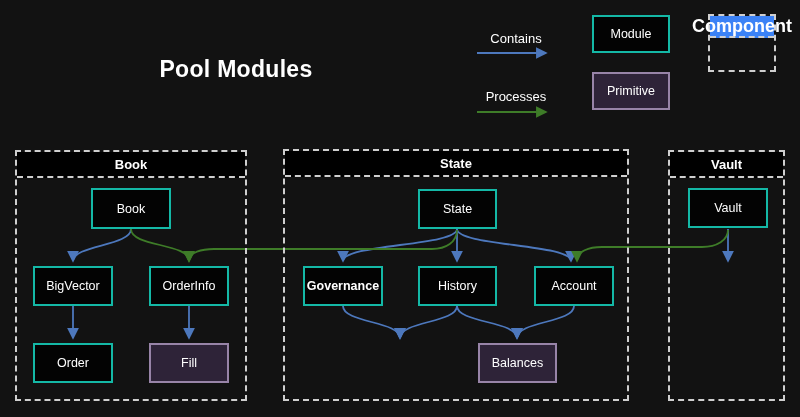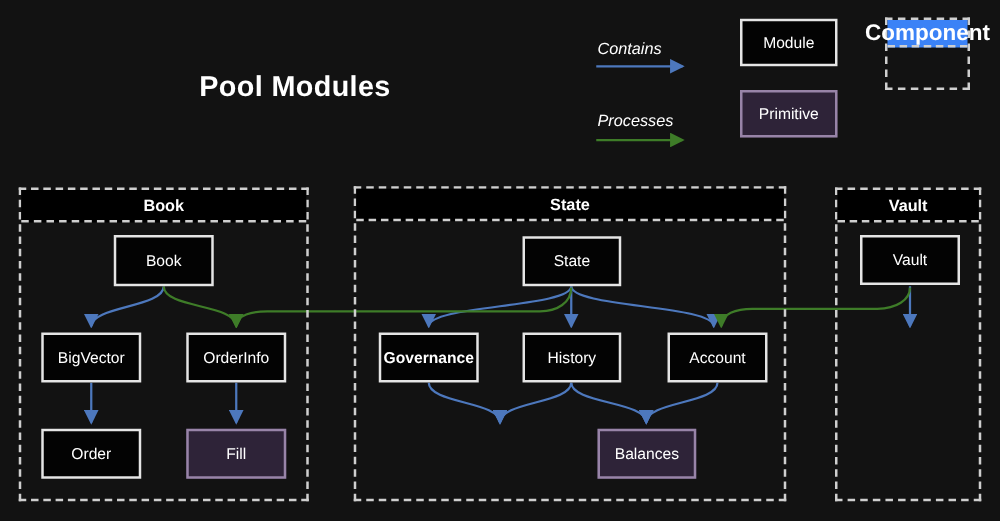--- a/index.html
+++ b/index.html
@@ -11,26 +11,26 @@
   .edges{position:absolute;left:0;top:0;width:800px;height:417px;}
   .edge{fill:none;stroke-width:1.8px;}
   .edge.blue{stroke:#4d78bd;}
   .edge.green{stroke:#3e7c28;}
 
   .title{
     position:absolute;left:150px;top:56px;width:172px;text-align:center;
     font-size:23px;font-weight:bold;letter-spacing:.3px;
   }
 
-  .legend-label{position:absolute;width:76px;text-align:left;font-size:13px;font-style:italic;}
+  .legend-label{position:absolute;width:76px;text-align:center;font-size:13px;}
 
   .box{
     position:absolute;box-sizing:border-box;display:flex;align-items:center;
     justify-content:center;font-size:12.5px;color:#fff;text-align:center;
-    background:#030303;border:2px solid #e5e5e5;
+    background:#030303;border:2px solid #14b8a6;
   }
   .box.primitive{background:#2e2338;border-color:#9884a8;}
 
   .container{
     position:absolute;box-sizing:border-box;border:2px dashed #cfcfcf;
   }
   .container .hdr{
     box-sizing:border-box;height:26px;background:#000000;
     border-bottom:2px dashed #cfcfcf;display:flex;align-items:center;
     justify-content:center;font-size:13px;font-weight:bold;

